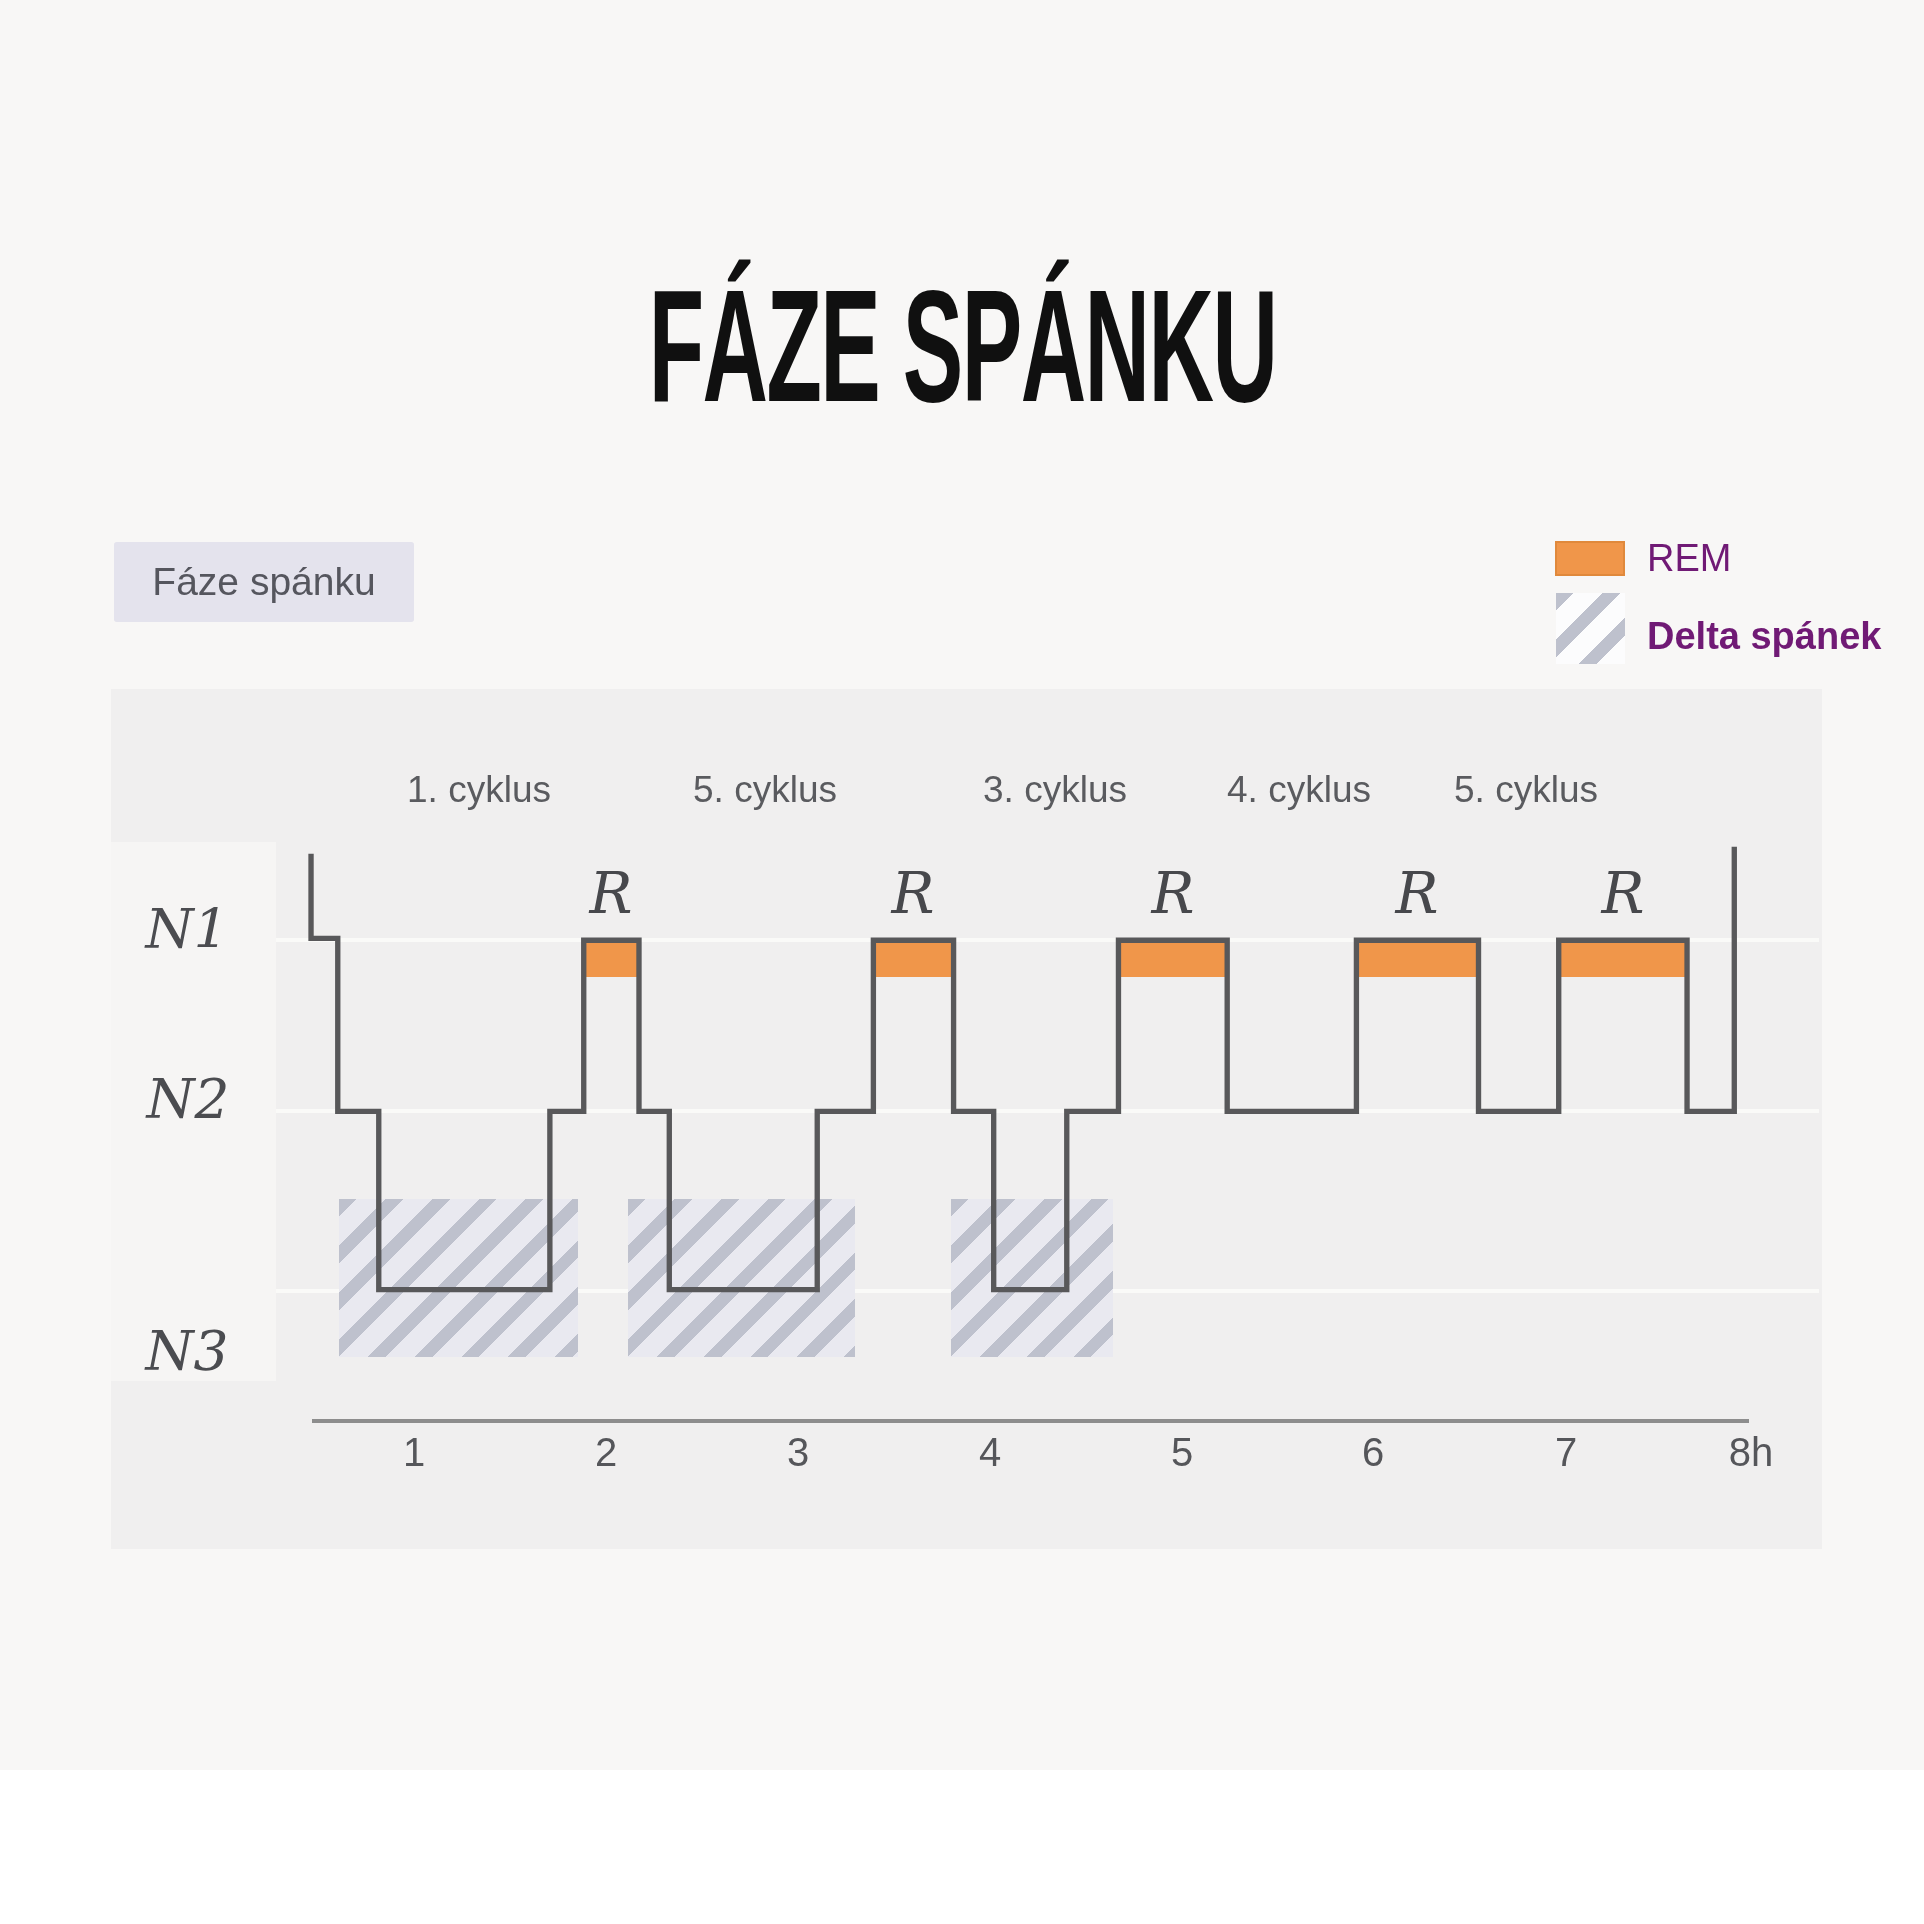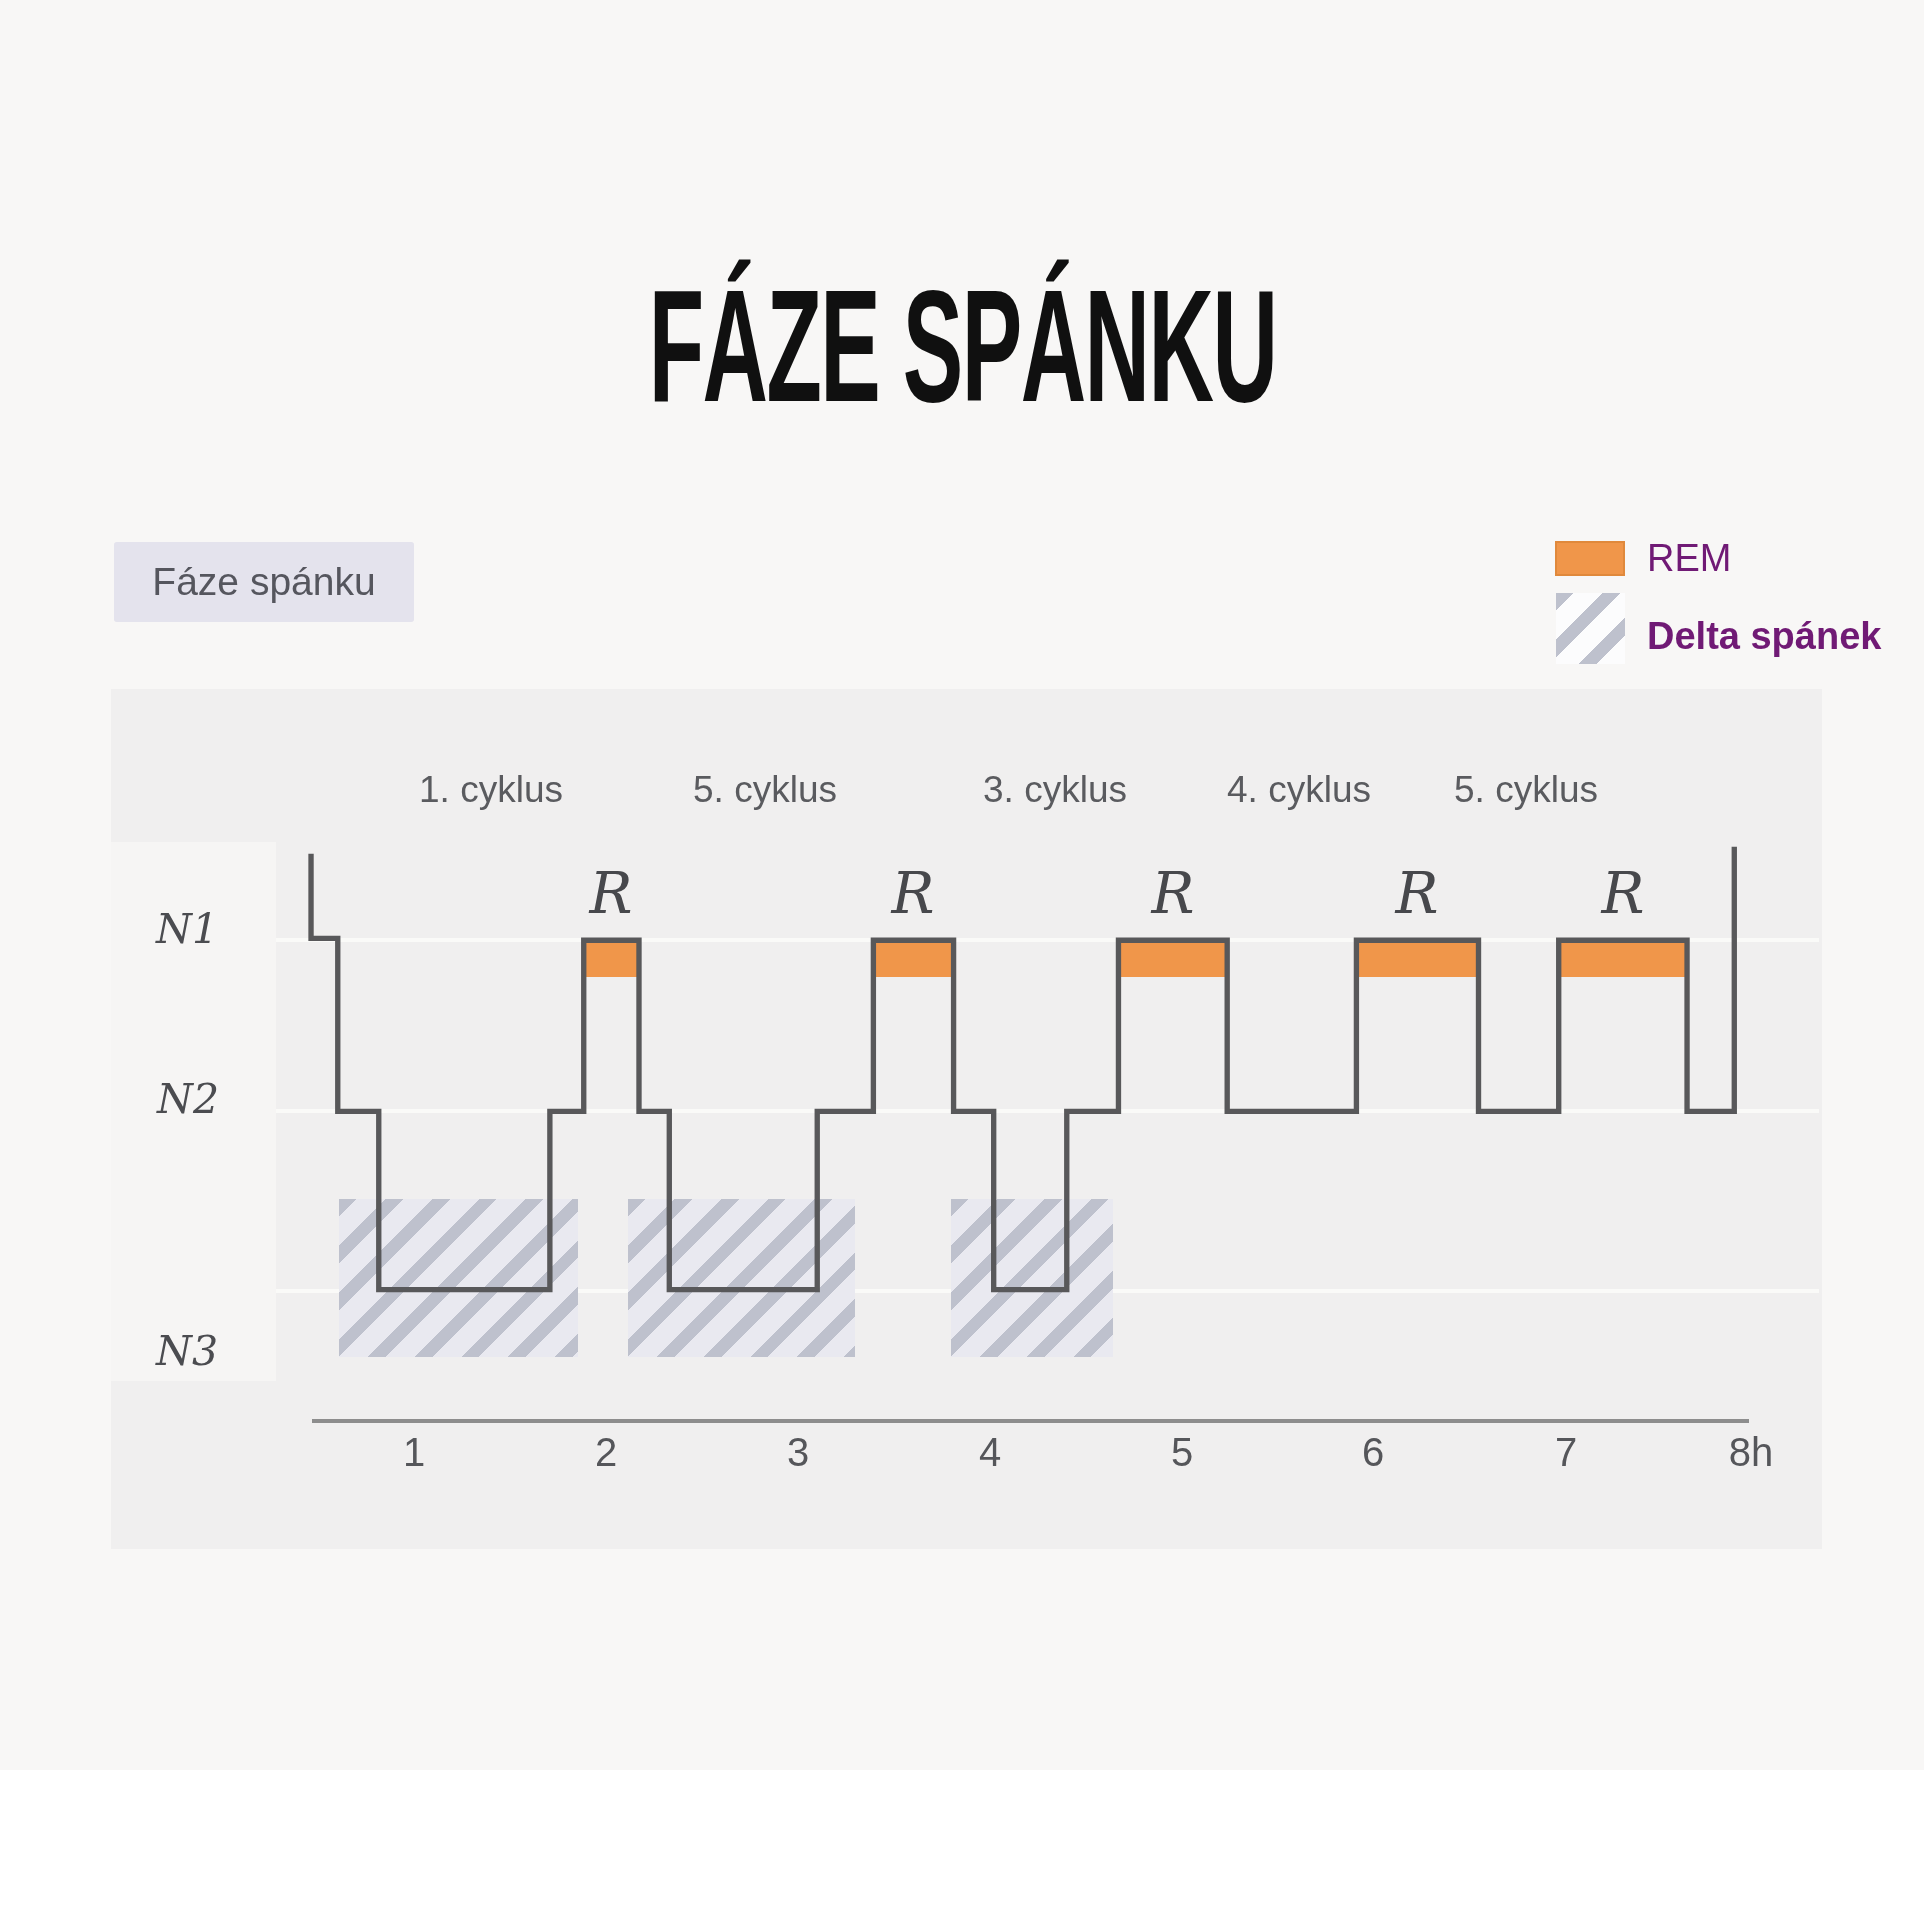--- a/index.html
+++ b/index.html
@@ -22,21 +22,21 @@
 
   .panel{position:absolute;left:111px;top:689px;width:1711px;height:860px;background:var(--panel,#f0efef);}
   .stage-col{position:absolute;left:111px;top:842px;width:165px;height:539px;background:#f6f5f4;}
 
   .gridline{position:absolute;height:3.6px;background:#fafaf8;}
   .hatch{position:absolute;background:repeating-linear-gradient(135deg,var(--stripe,#bec1cd) 0 12.5px,var(--hatchbg,#e9e9f0) 12.5px 33px);}
   .rembar{position:absolute;background:var(--orange,#f0964a);}
   .x-axis{position:absolute;height:3.6px;background:#8d8d8d;}
 
   .stage-label{position:absolute;transform:translate(-50%,-50%);font-family:"DejaVu Serif","Liberation Serif",serif;
-               font-style:italic;font-size:41px;color:#4b4c50;}
+               font-style:italic;font-size:55px;color:#4b4c50;}
   .rem-marker{position:absolute;transform:translate(-50%,-50%);font-family:"DejaVu Serif","Liberation Serif",serif;
               font-style:italic;font-size:57px;color:#47484c;}
   .cycle-label{position:absolute;transform:translate(-50%,-50%);font-size:37px;color:#5a5b5f;white-space:nowrap;}
   .x-tick{position:absolute;transform:translate(-50%,-50%);font-size:40px;color:#55565a;white-space:nowrap;}
 
   svg.hypno{position:absolute;left:0;top:0;width:1925px;height:1925px;pointer-events:none;}
 </style>
 </head>
 <body>
 
@@ -74,21 +74,21 @@
     </div>
 
   <svg class="hypno" viewBox="0 0 2160 2160">
     <path id="hypno-path" fill="none" stroke="#58585a" stroke-width="6" stroke-linejoin="miter" d="M349,958 L349,1053 L379,1053 L379,1247 L425,1247 L425,1447 L617,1447 L617,1247 L655,1247 L655,1055 L717,1055 L717,1247 L751,1247 L751,1447 L917,1447 L917,1247 L980,1247 L980,1055 L1070,1055 L1070,1247 L1115,1247 L1115,1447 L1197,1447 L1197,1247 L1255,1247 L1255,1055 L1377,1055 L1377,1247 L1522,1247 L1522,1055 L1659,1055 L1659,1247 L1749,1247 L1749,1055 L1893,1055 L1893,1247 L1946,1247 L1946,950"></path>
   </svg>
 
   <div class="stage-label" style="left:187px;top:929px;">N1</div>
   <div class="stage-label" style="left:188px;top:1099px;font-style:italic;">N2</div>
   <div class="stage-label" style="left:187px;top:1335px;margin-top:16px;">N3</div>
 
-  <div class="cycle-label" style="left:479px;top:790px;margin-left:12px;">1. cyklus</div>
+  <div class="cycle-label" style="left:479px;top:790px;">1. cyklus</div>
   <div class="cycle-label" style="left:765px;top:790px;">5. cyklus</div>
   <div class="cycle-label" style="left:1055px;top:790px;">3. cyklus</div>
   <div class="cycle-label" style="left:1299px;top:790px;">4. cyklus</div>
   <div class="cycle-label" style="left:1526px;top:790px;">5. cyklus</div>
 
   <div class="rem-marker" style="left:611px;top:893px;">R</div>
   <div class="rem-marker" style="left:913px;top:893px;">R</div>
   <div class="rem-marker" style="left:1173px;top:893px;">R</div>
   <div class="rem-marker" style="left:1417px;top:893px;">R</div>
   <div class="rem-marker" style="left:1623px;top:893px;">R</div>

